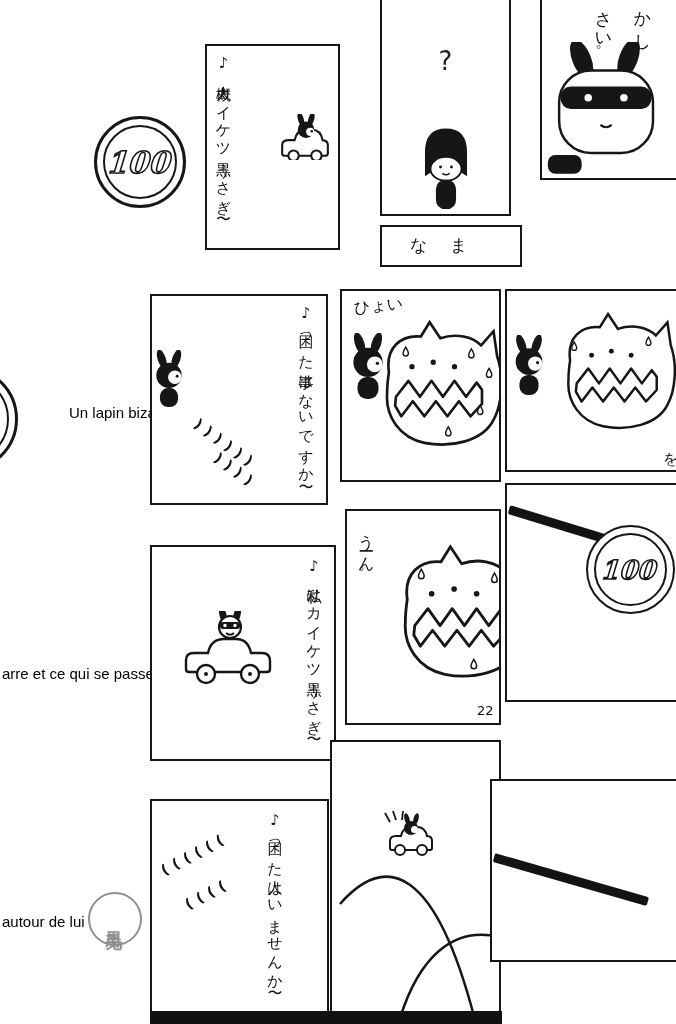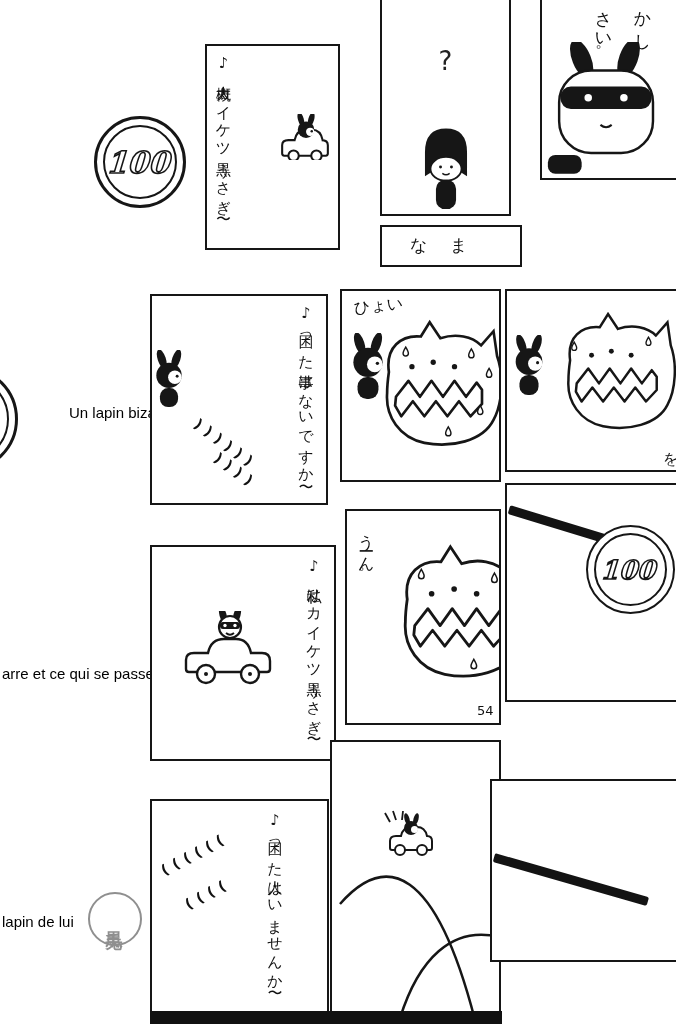--- a/index.html
+++ b/index.html
@@ -214,21 +214,21 @@
     <div class="vcols" style="left:10px; top:12px; font-size:16px; line-height:1.2;">うーん。</div>
     <svg style="position:absolute; left:34px; top:30px;" width="150" height="141" viewBox="0 0 160 150">
       <use href="#monster-head"></use>
       <use href="#drop" x="118" y="34"></use>
       <use href="#drop" x="136" y="62"></use>
       <use href="#drop" x="40" y="30"></use>
       <use href="#drop" x="96" y="126"></use>
     </svg>
   </div>
 
-  <div class="pagenum" style="left:477px; top:703px;">54</div>
+  <div class="pagenum" style="left:477px; top:703px;">22</div>
 
   <div class="panel" style="left:505px; top:483px; width:175px; height:219px;">
     <div class="stick" style="left:2px; top:20px; width:118px; height:9px; transform:rotate(17deg);"></div>
     <div class="coin small" style="left:79px; top:40px; width:89px; height:89px; border-width:2.5px;">
       <div class="ring"></div>
       <div class="val">100</div>
     </div>
   </div>
 
   <div class="caption" style="left:2px; top:665px;">arre et ce qui se passe</div>
@@ -255,21 +255,21 @@
     <svg style="position:absolute; inset:0;" width="171" height="290" viewBox="0 0 171 290" preserveAspectRatio="none">
       <path d="M8,162 C52,112 104,118 146,290" fill="none" stroke="#161616" stroke-width="2.5"></path>
       <path d="M64,290 C84,214 122,182 171,196" fill="none" stroke="#161616" stroke-width="2.5"></path>
     </svg>
   </div>
 
   <div class="panel" style="left:490px; top:779px; width:190px; height:183px;">
     <div class="stick" style="left:2px; top:72px; width:160px; height:9px; transform:rotate(16deg);"></div>
   </div>
 
-  <div class="caption" style="left:2px; top:913px;">lapin de lui</div>
+  <div class="caption" style="left:2px; top:913px;">autour de lui</div>
 
   <div class="stamp" style="left:88px; top:892px;">
     <span>黒兎</span>
   </div>
 
   <div class="bottombar" style="left:150px; top:1011px; width:352px; height:13px;"></div>
 
 </div>
 
 </body></html>

